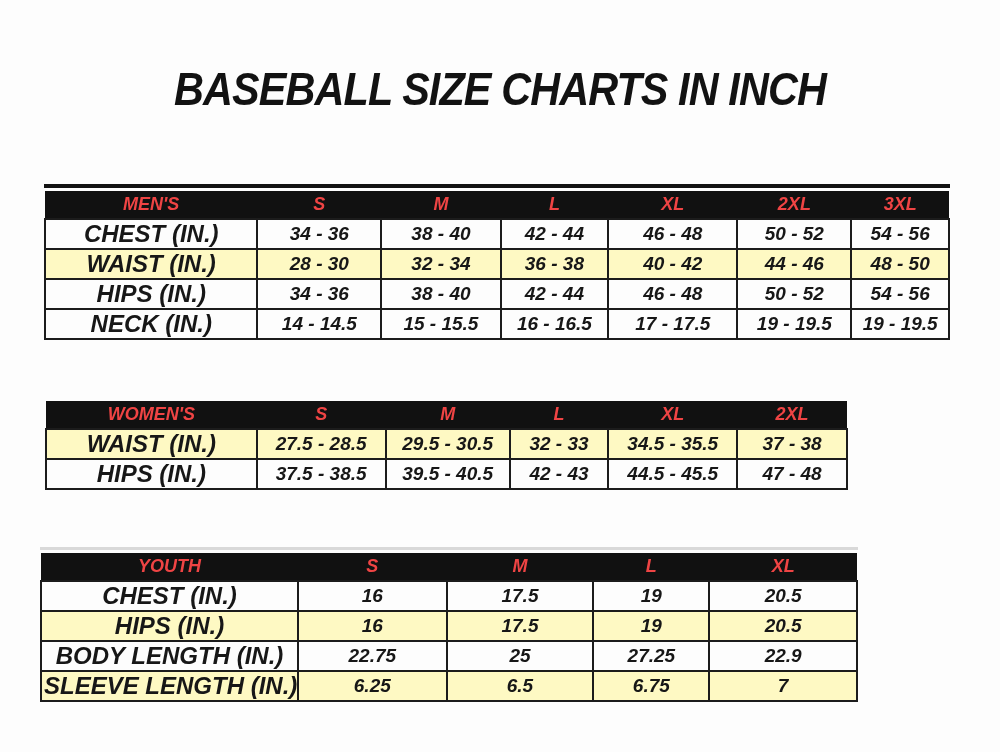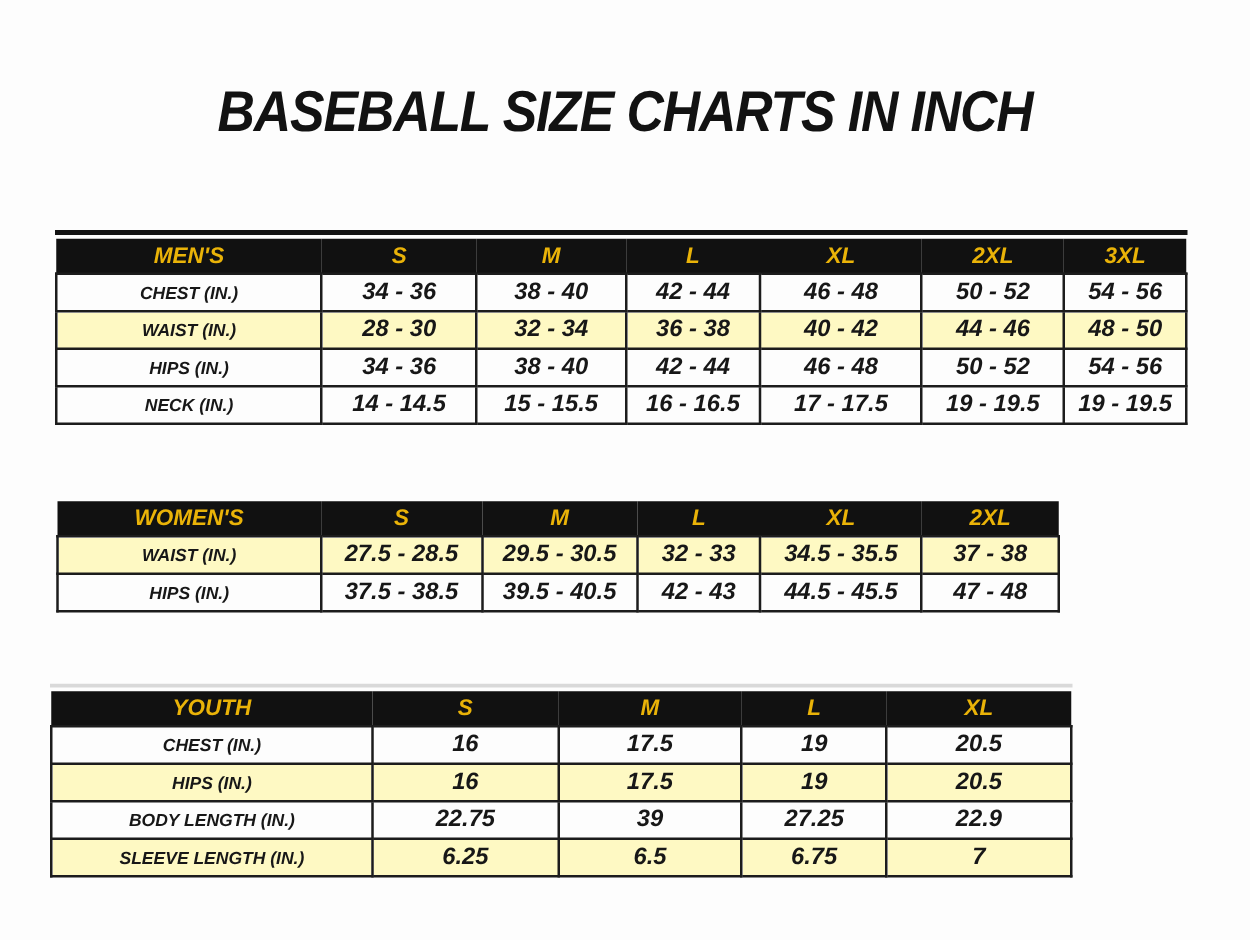--- a/index.html
+++ b/index.html
@@ -44,42 +44,42 @@
     background: #d9d9d9;
   }
 
   table {
     border-collapse: collapse;
     width: 100%;
     table-layout: fixed;
   }
   thead th {
     background: #111111;
-    color: #eab308;
+    color: #ef4444;
     font-size: 18px;
     font-weight: bold;
     height: 27px;
     padding: 0;
     border: none;
     text-align: center;
     letter-spacing: 0px;
   }
   tbody th, tbody td {
     border: 2px solid #1c1c1c;
     height: 28px;
     padding: 0 2px;
     text-align: center;
     vertical-align: middle;
     color: #171717;
     background: #fdfdfd;
     white-space: nowrap;
     overflow: hidden;
   }
   tbody th.label-cell {
-    font-size: 14px;
+    font-size: 24px;
     font-weight: bold;
   }
   tbody td.value-cell {
     font-size: 19px;
     font-weight: bold;
   }
   tbody tr.stripe th, tbody tr.stripe td {
     background: #fef9c3;
   }
 </style>
@@ -225,21 +225,21 @@
           <tr class="stripe">
             <th class="label-cell">HIPS (IN.)</th>
             <td class="value-cell">16</td>
             <td class="value-cell">17.5</td>
             <td class="value-cell">19</td>
             <td class="value-cell">20.5</td>
           </tr>
           <tr>
             <th class="label-cell">BODY LENGTH (IN.)</th>
             <td class="value-cell">22.75</td>
-            <td class="value-cell">39</td>
+            <td class="value-cell">25</td>
             <td class="value-cell">27.25</td>
             <td class="value-cell">22.9</td>
           </tr>
           <tr class="stripe">
             <th class="label-cell">SLEEVE LENGTH (IN.)</th>
             <td class="value-cell">6.25</td>
             <td class="value-cell">6.5</td>
             <td class="value-cell">6.75</td>
             <td class="value-cell">7</td>
           </tr>

